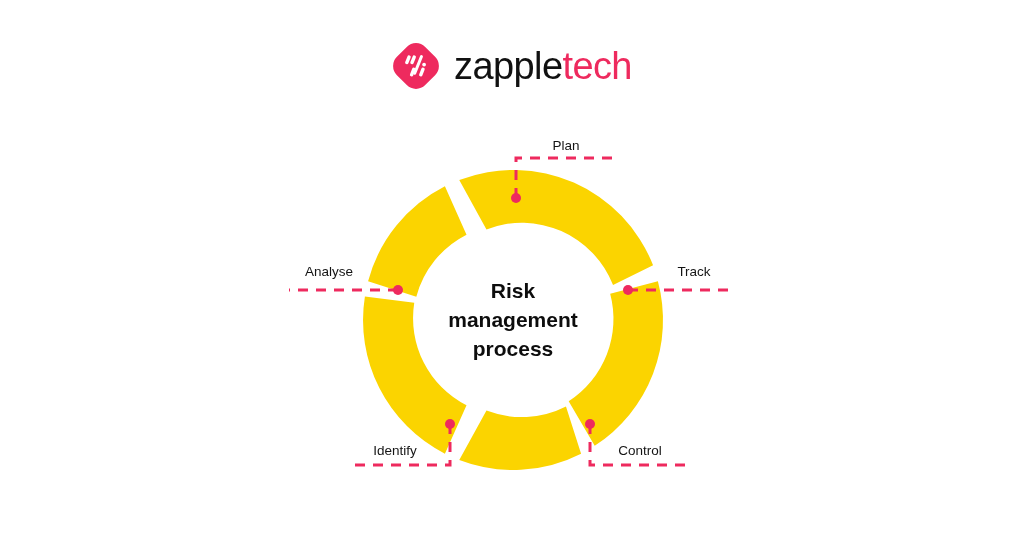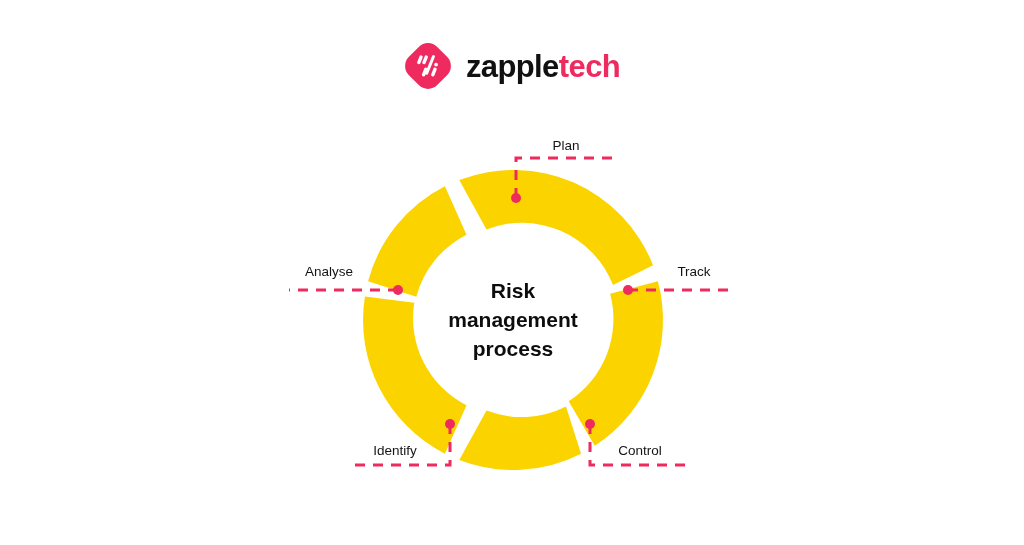--- a/index.html
+++ b/index.html
@@ -32,22 +32,22 @@
     justify-content: center;
     gap: 14px;
   }
   .brand-mark {
     width: 48px;
     height: 48px;
     flex: 0 0 auto;
     display: block;
   }
   .brand-text {
-    font-size: 31px;
-    font-weight: bold;
+    font-size: 38px;
+    font-weight: normal;
     letter-spacing: -0.6px;
     line-height: 1;
     white-space: nowrap;
   }
   .brand-text .t1 { color: #111111; }
   .brand-text .t2 { color: #EE2A5E; }
 
   
   #diagram {
     position: absolute;

